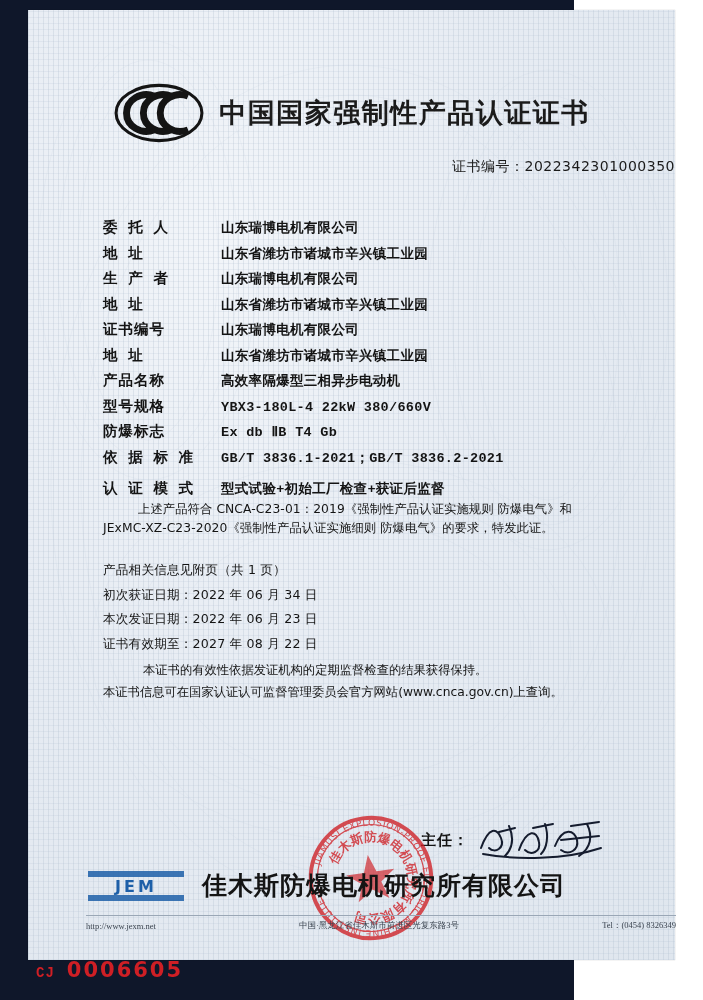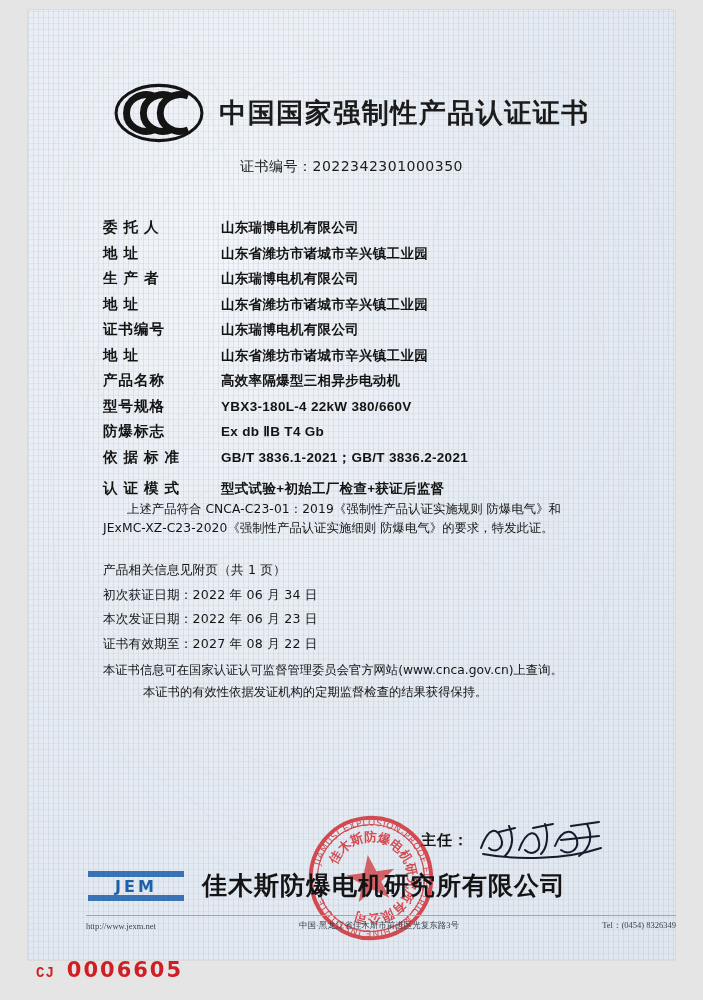--- a/index.html
+++ b/index.html
@@ -8,23 +8,23 @@
     background: #ffffff;
   }
   body {
     width: 703px;
     height: 1000px;
     font-family: "Liberation Sans", sans-serif;
     overflow: hidden;
   }
   .page {
     position: relative;
-    width: 703px;
+    width: 574px;
     height: 1000px;
-    background: #e5e5e5;
+    background: #0f172a;
   }
   
   .cert {
     position: absolute;
     left: 28px;
     top: 10px;
     width: 647px;
     height: 950px;
     background:
       repeating-linear-gradient(
@@ -72,38 +72,38 @@
     font-weight: bold;
     color: #1b1b1b;
     letter-spacing: 1.5px;
     white-space: nowrap;
   }
   .cert-no {
     position: absolute;
     top: 148px;
     left: 0;
     width: 100%;
-    text-align: center;
+    text-align: right;
     font-family: "DejaVu Sans", sans-serif;
     font-size: 14px;
     color: #1b1b1b;
     letter-spacing: 0.5px;
   }
   
   .fields {
     position: absolute;
     left: 75px;
     top: 208px;
     width: 500px;
   }
   .row {
     display: flex;
     align-items: baseline;
     margin-bottom: 6.5px;
-    font-family: Liberation Sans, sans-serif;
+    font-family: Liberation Mono, monospace;
   }
   .row .lbl {
     width: 118px;
     flex: 0 0 118px;
     font-size: 14.5px;
     font-weight: bold;
     color: #141414;
     letter-spacing: 1px;
   }
   .row .val {
@@ -119,21 +119,21 @@
     left: 75px;
     width: 515px;
     font-family: "DejaVu Sans", sans-serif;
     font-size: 12.3px;
     color: #141414;
     line-height: 1.55;
     letter-spacing: 0.1px;
   }
   .para-statement { top: 490px; text-indent: 0; }
   .para-statement p { margin: 0; }
-  .para-statement p.first { text-indent: 24px; }
+  .para-statement p.first { text-indent: 24px; padding-left: 11px; }
 
   .info-block { position: absolute; left: 75px; top: 548px; width: 515px; }
   .info-block .line {
     font-family: "DejaVu Sans", sans-serif;
     font-size: 12.6px;
     color: #141414;
     line-height: 1.95;
     letter-spacing: 0.2px;
   }
   .foot-note { position: absolute; left: 75px; top: 650px; width: 540px; }
@@ -314,22 +314,22 @@
     </div>
 
     <div class="info-block">
       <div class="line">产品相关信息见附页（共 1 页）</div>
       <div class="line">初次获证日期：2022 年 06 月 34 日</div>
       <div class="line">本次发证日期：2022 年 06 月 23 日</div>
       <div class="line">证书有效期至：2027 年 08 月 22 日</div>
     </div>
 
     <div class="foot-note">
+      <div class="line indent">本证书的有效性依据发证机构的定期监督检查的结果获得保持。</div>
       <div class="line">本证书信息可在国家认证认可监督管理委员会官方网站(www.cnca.gov.cn)上查询。</div>
-      <div class="line indent">本证书的有效性依据发证机构的定期监督检查的结果获得保持。</div>
     </div>
 
     <div class="sign-area">
       <div class="sign-label">主任：</div>
       <svg class="sign-mark" viewBox="0 0 130 44">
         <g fill="none" stroke="#151c2e" stroke-width="2" stroke-linecap="round">
           <path d="M6 30 C14 8, 22 10, 26 20 C30 30, 20 36, 14 30"></path>
           <path d="M24 14 L40 10"></path>
           <path d="M34 8 C40 22, 36 32, 30 38"></path>
           <path d="M44 32 C52 10, 62 12, 64 24 C66 34, 56 38, 50 32"></path>

